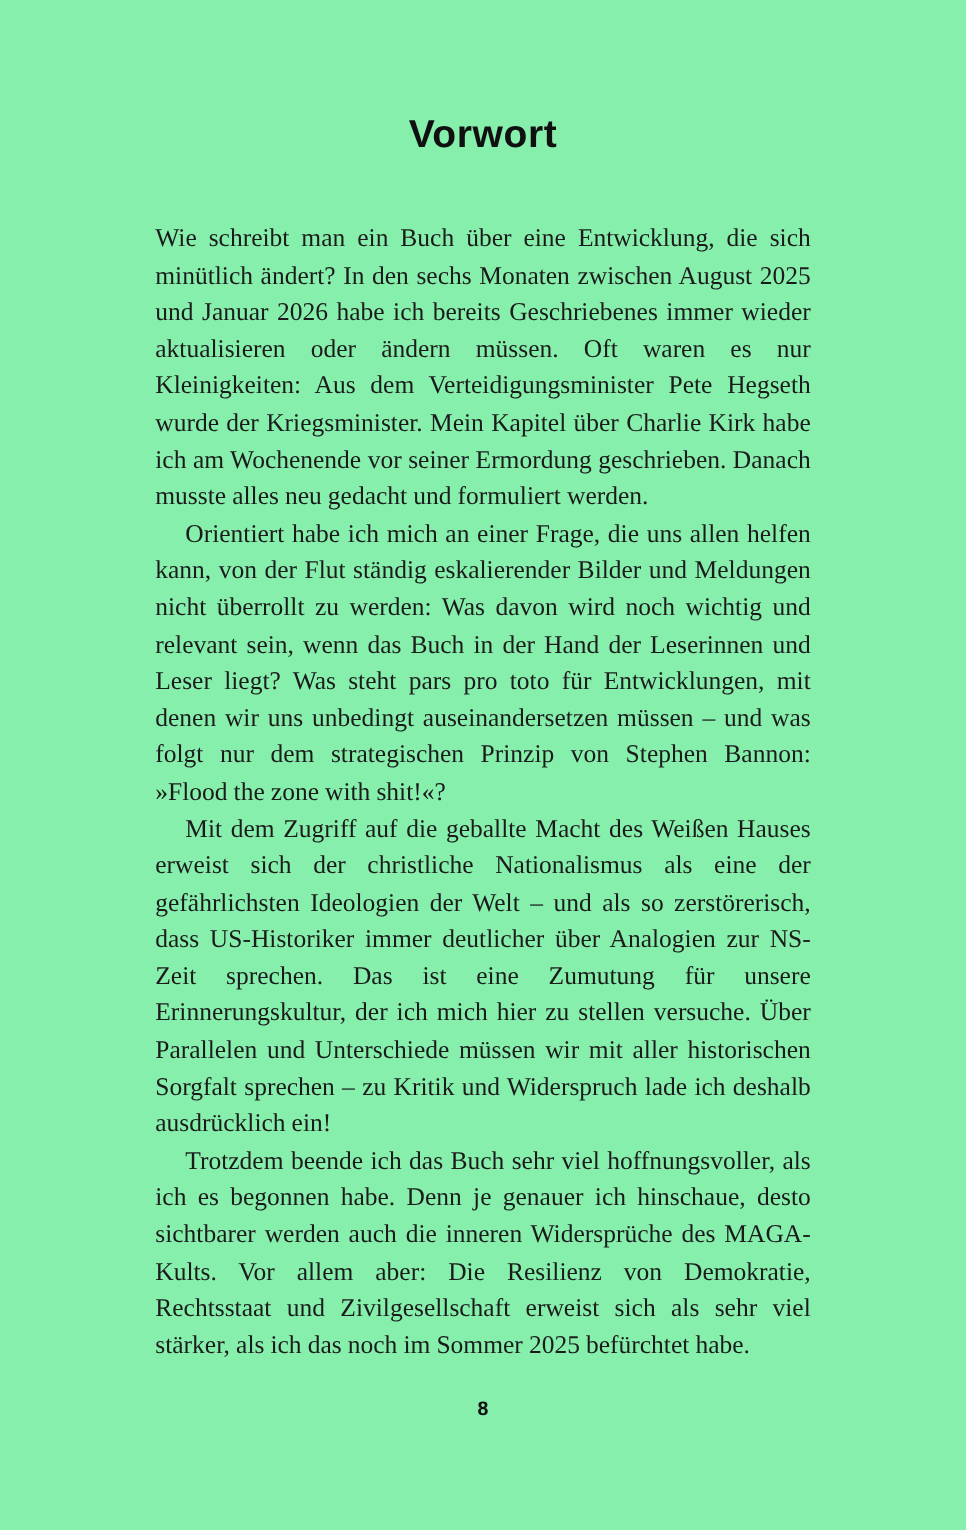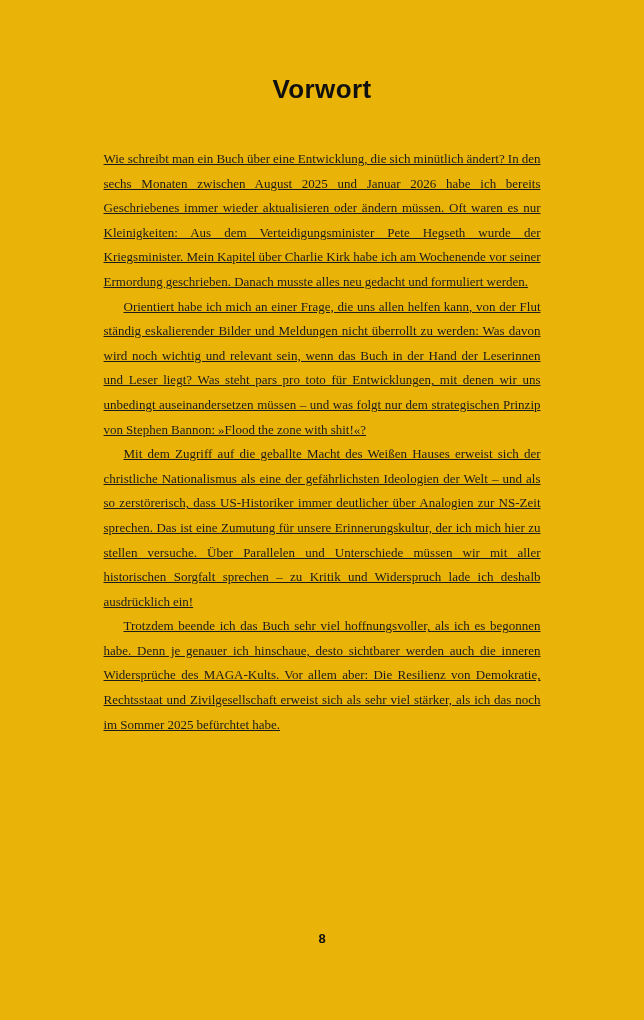--- a/index.html
+++ b/index.html
@@ -4,44 +4,43 @@
 <style>
   html, body {
     margin: 0;
     padding: 0;
     background: #ffffff;
   }
   .page {
     position: relative;
     width: 644px;
     height: 1020px;
-    background: #eab308;
+    background: #86efac;
     color: #1b1b1b;
     font-family: "Liberation Serif", serif;
     box-sizing: border-box;
     overflow: hidden;
   }
   .chapter-title {
     margin: 0;
     padding-top: 74px;
     text-align: center;
     font-family: "Liberation Sans", sans-serif;
     font-weight: 700;
     font-size: 26px;
     letter-spacing: 0.4px;
     color: #101010;
   }
   .text-block {
     width: 437px;
     margin: 42px auto 16px auto;
-    font-size: 13px;
+    font-size: 17px;
     line-height: 24.6px;
     text-align: justify;
     text-justify: inter-word;
-    text-decoration: underline;
   }
   .text-block p {
     margin: 0;
     padding: 0;
     hyphens: auto;
     -webkit-hyphens: auto;
     word-spacing: -0.2px;
   }
   .text-block p.indent {
     text-indent: 20px;

